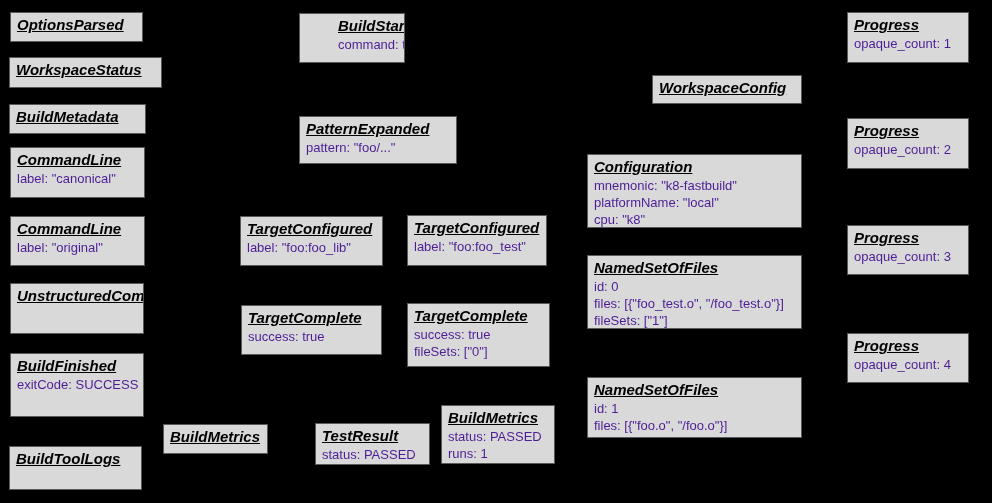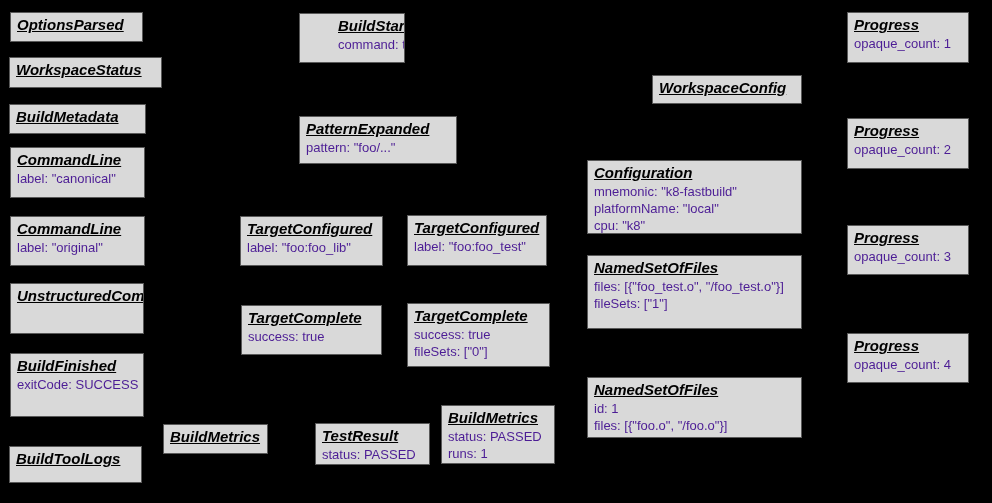--- a/index.html
+++ b/index.html
@@ -60,21 +60,21 @@
       <div class="node-title">CommandLine</div>
       <div class="node-field">label: "original"</div>
     </div>
     <div class="node" style="left: 10px; top: 283px; width: 134px; height: 51px;">
       <div class="node-title">UnstructuredCommandLine</div>
     </div>
     <div class="node" style="left: 10px; top: 353px; width: 134px; height: 64px;">
       <div class="node-title">BuildFinished</div>
       <div class="node-field">exitCode: SUCCESS</div>
     </div>
-    <div class="node" style="left: 9px; top: 446px; width: 133px; height: 37px;">
+    <div class="node" style="left: 9px; top: 446px; width: 133px; height: 44px;">
       <div class="node-title">BuildToolLogs</div>
     </div>
     <div class="node" style="left: 163px; top: 424px; width: 105px; height: 30px;">
       <div class="node-title">BuildMetrics</div>
     </div>
     <div class="node" style="left: 299px; top: 13px; width: 106px; height: 50px; padding-left: 38px;">
       <div class="node-title">BuildStarted</div>
       <div class="node-field">command: test</div>
     </div>
     <div class="node" style="left: 299px; top: 116px; width: 158px; height: 48px;">
@@ -103,28 +103,29 @@
       <div class="node-field">status: PASSED</div>
     </div>
     <div class="node" style="left: 441px; top: 405px; width: 114px; height: 59px;">
       <div class="node-title">BuildMetrics</div>
       <div class="node-field">status: PASSED</div>
       <div class="node-field">runs: 1</div>
     </div>
     <div class="node" style="left: 652px; top: 75px; width: 150px; height: 29px;">
       <div class="node-title">WorkspaceConfig</div>
     </div>
-    <div class="node" style="left: 587px; top: 160px; width: 215px; height: 74px;">
+    <div class="node" style="left: 587px; top: 154px; width: 215px; height: 74px;">
       <div class="node-title">Configuration</div>
       <div class="node-field">mnemonic: "k8-fastbuild"</div>
       <div class="node-field">platformName: "local"</div>
       <div class="node-field">cpu: "k8"</div>
     </div>
     <div class="node" style="left: 587px; top: 255px; width: 215px; height: 74px;">
       <div class="node-title">NamedSetOfFiles</div>
+      <div class="node-field">id: 0</div>
       <div class="node-field">files: [{"foo_test.o", "/foo_test.o"}]</div>
       <div class="node-field">fileSets: ["1"]</div>
     </div>
     <div class="node" style="left: 587px; top: 377px; width: 215px; height: 61px;">
       <div class="node-title">NamedSetOfFiles</div>
       <div class="node-field">id: 1</div>
       <div class="node-field">files: [{"foo.o", "/foo.o"}]</div>
     </div>
     <div class="node" style="left: 847px; top: 12px; width: 122px; height: 51px;">
       <div class="node-title">Progress</div>

